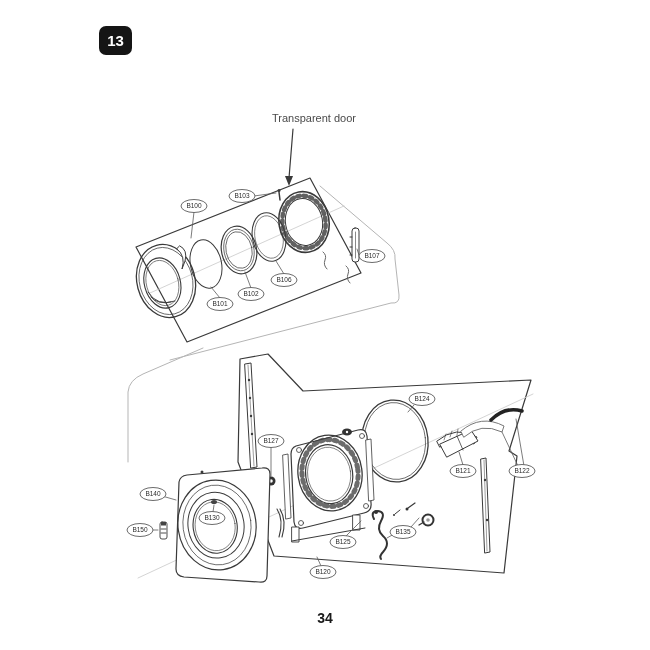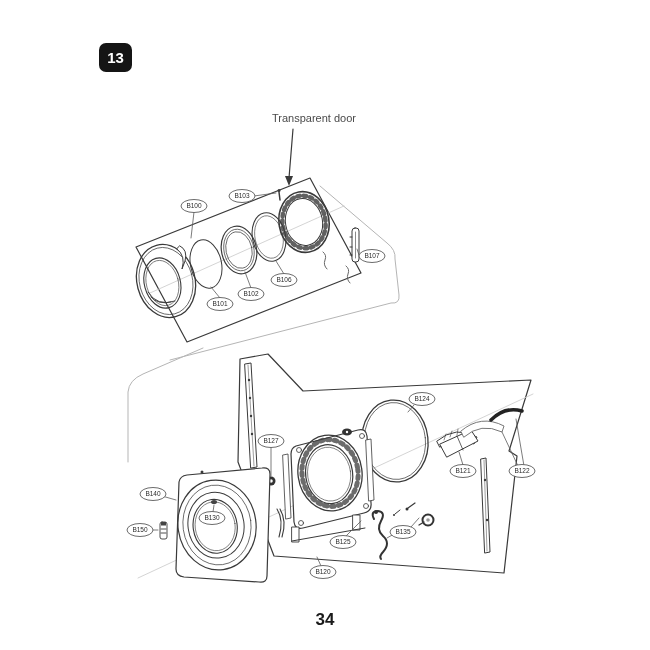--- a/index.html
+++ b/index.html
@@ -1,40 +1,40 @@
 <!DOCTYPE html>
 <html><head>
 <meta charset="utf-8">
 <style>
   html,body{margin:0;padding:0;background:#fff;}
   .page{position:relative;width:650px;height:650px;background:#ffffff;overflow:hidden;
         font-family:"Liberation Sans",sans-serif;}
   
   .secnum{position:absolute;left:99px;top:26px;width:33px;height:29px;background:#151515;
           border-radius:7px;color:#fff;font-weight:bold;font-size:15px;text-align:center;
-          line-height:29px;margin-top:17px;}
+          line-height:29px;}
   .secbar{position:absolute;left:137px;top:27px;width:413px;height:27px;background:#d9d9d9;
           border-radius:5px;line-height:27px;padding-left:11px;box-sizing:border-box;}
   .secbar span{font-weight:bold;font-size:13.5px;color:#141414;letter-spacing:.4px;}
   
   .subhead{position:absolute;left:122px;top:71px;height:15px;display:flex;align-items:center;}
   .bullet{width:13px;height:13px;border-radius:50%;
           background:radial-gradient(circle at 35% 30%,#e8e8e8 0%,#b5b5b5 45%,#8d8d8d 100%);
           border:1px solid #9a9a9a;box-sizing:border-box;margin-right:7px;}
   .subhead .txt{font-size:11.5px;color:#787878;letter-spacing:.2px;}
   
   svg.diagram{position:absolute;left:0;top:0;}
   .plbl ellipse{fill:#ffffff;stroke:#5a5a5a;stroke-width:.9;}
   .plbl text{font-family:"Liberation Sans",sans-serif;font-size:6.5px;fill:#2a2a2a;
              text-anchor:middle;}
   .leader{stroke:#5a5a5a;stroke-width:.8;fill:none;}
   .anno{font-family:"Liberation Sans",sans-serif;font-size:11px;fill:#4a4a4a;}
   
   .pagenum{position:absolute;left:0;top:610px;width:650px;text-align:center;
-           font-weight:bold;font-size:17px;color:#1a1a1a;}
+           font-weight:bold;font-size:14px;color:#1a1a1a;}
 </style>
 </head>
 <body>
 
 <div class="page">
 
   <div class="secnum">13</div>
 
 
   <svg class="diagram" width="650" height="650" viewBox="0 0 650 650">

